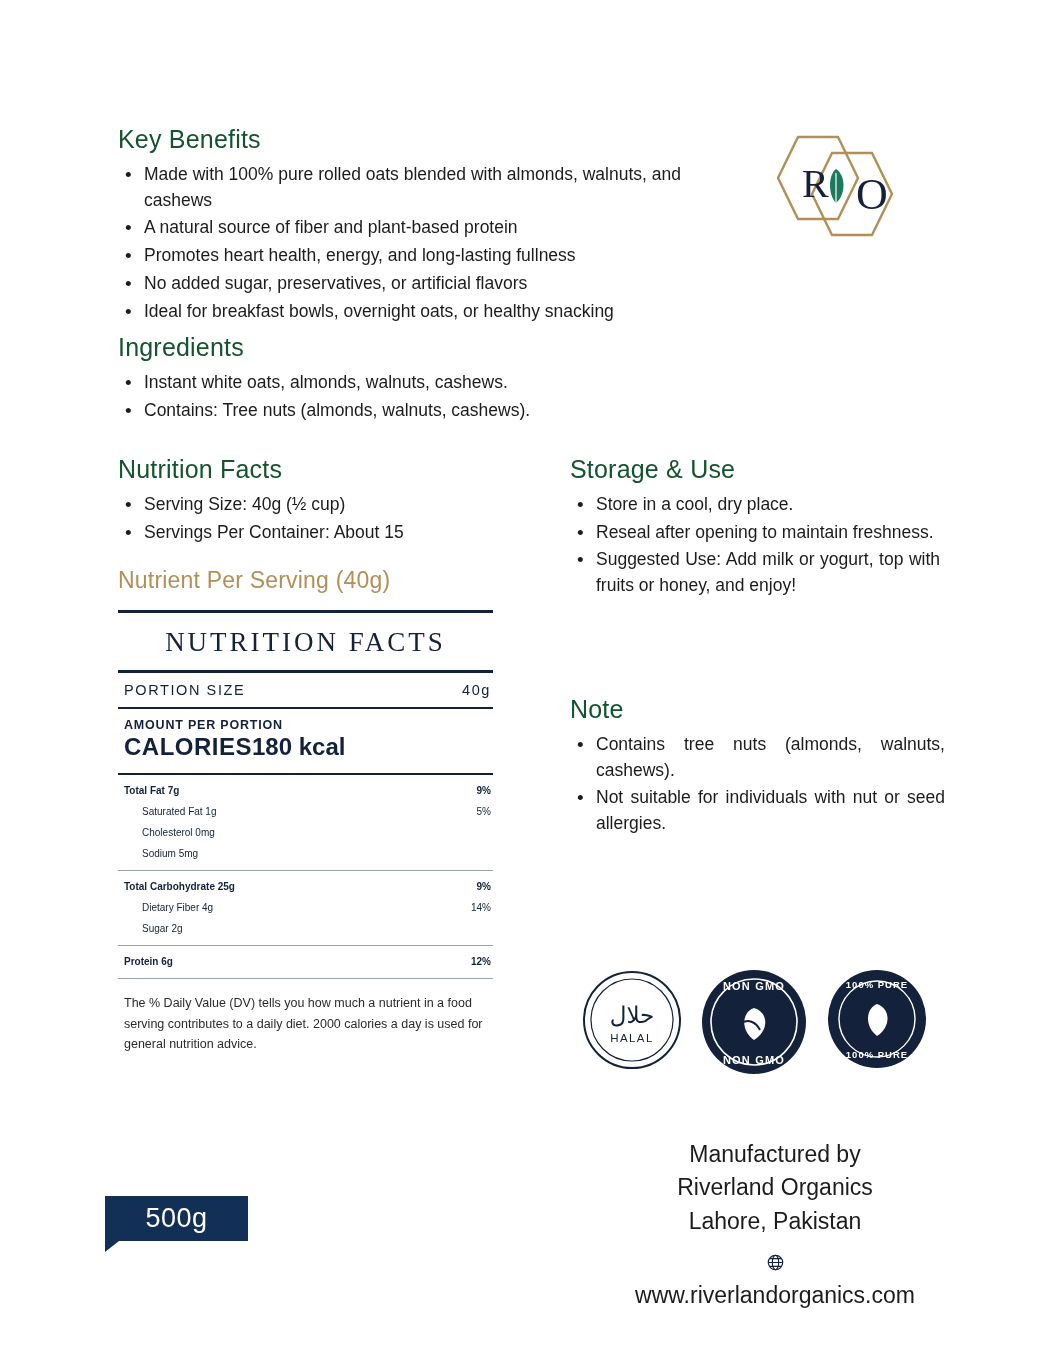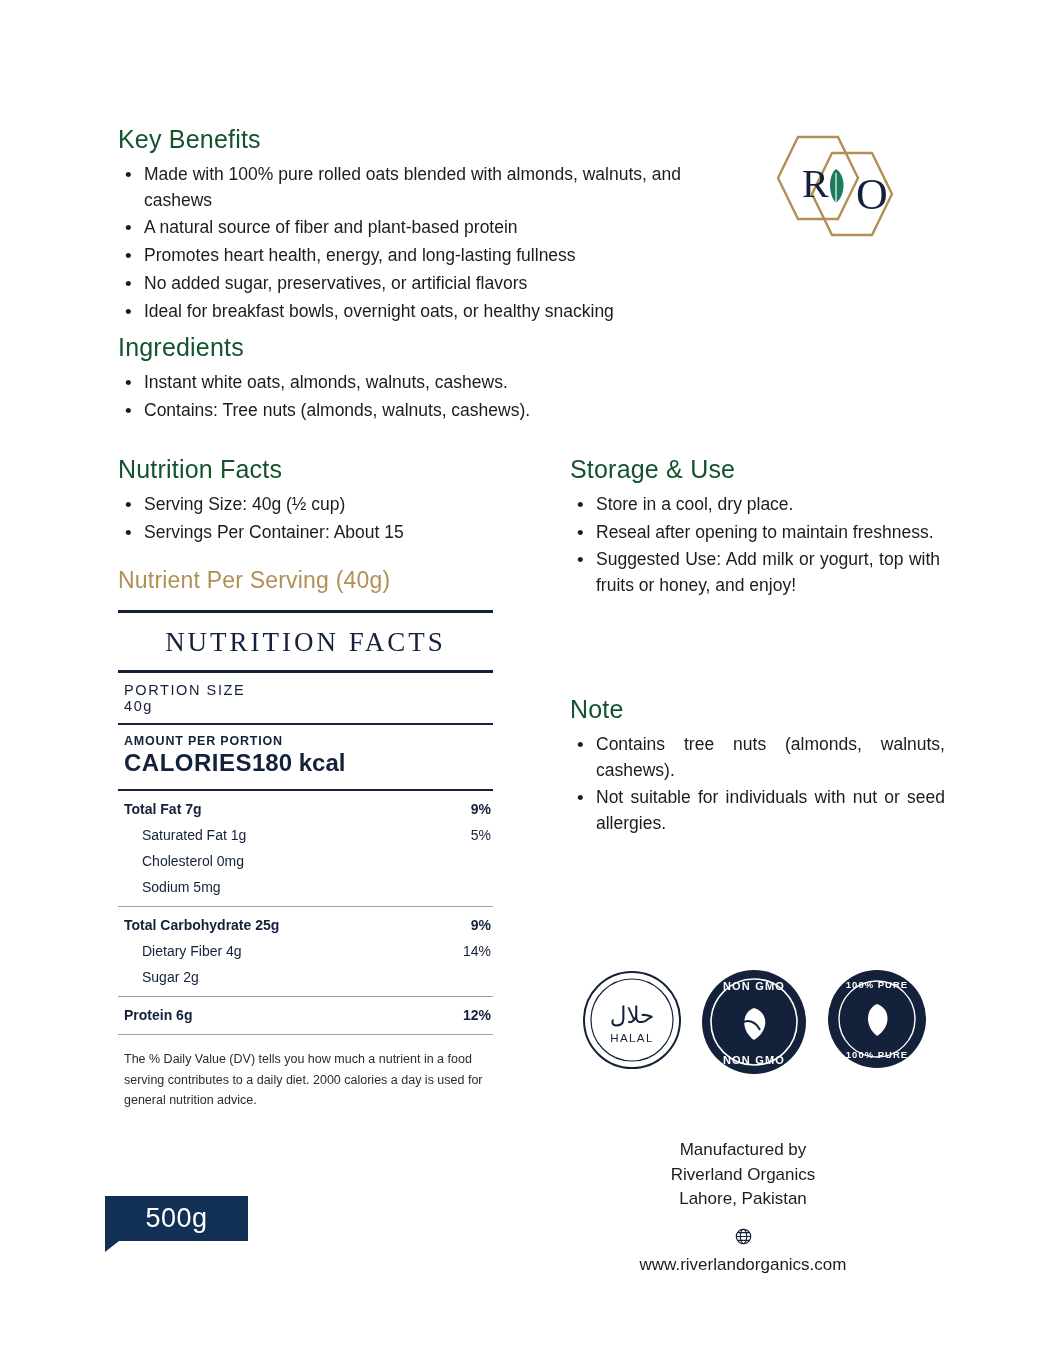--- a/index.html
+++ b/index.html
@@ -98,21 +98,20 @@
     color: #14213a;
     padding: 14px 0 12px 0;
     font-family: "Liberation Serif", serif;
   }
   .nf-row {
     display: flex;
     justify-content: space-between;
     align-items: baseline;
     padding: 9px 2px 9px 6px;
     font-size: 14.5px;
-    flex-direction: column;
   }
   .nf-portion {
     letter-spacing: 1.6px;
     font-size: 14.5px;
   }
   .nf-amount-label {
     font-size: 12.5px;
     font-weight: bold;
     letter-spacing: .8px;
     padding: 9px 6px 0 6px;
@@ -121,21 +120,21 @@
     display: flex;
     align-items: baseline;
     padding: 1px 2px 12px 6px;
   }
   .nf-cal-label { font-size: 24px; font-weight: bold; letter-spacing: .5px; }
   .nf-cal-val { font-size: 24px; font-weight: bold; }
   .nf-item {
     display: flex;
     justify-content: space-between;
     align-items: baseline;
-    font-size: 14px;
+    font-size: 10px;
     padding: 5px 2px 5px 6px;
   }
   .nf-item.bold { font-weight: bold; }
   .nf-item.indent .nm { padding-left: 18px; }
   .nf-group { padding: 5px 0 6px 0; }
   .nf-foot {
     font-size: 12.5px;
     line-height: 1.65;
     color: #2b2b2b;
     padding: 14px 4px 0 6px;
@@ -167,25 +166,25 @@
   .seals {
     position: absolute;
     left: 580px; top: 968px;
     width: 340px; height: 108px;
   }
   .seal { position: absolute; top: 0; }
 
   
   .manufacturer {
     position: absolute;
-    left: 568px; top: 1138px;
+    left: 600px; top: 1138px;
     width: 350px;
     text-align: center;
     color: #1c1c1c;
-    font-size: 17px;
+    font-size: 23px;
     line-height: 1.45;
   }
   .site-line {
     display: flex;
     align-items: center;
     justify-content: center;
     gap: 8px;
     margin-top: 16px;
     flex-direction: column;
   }

